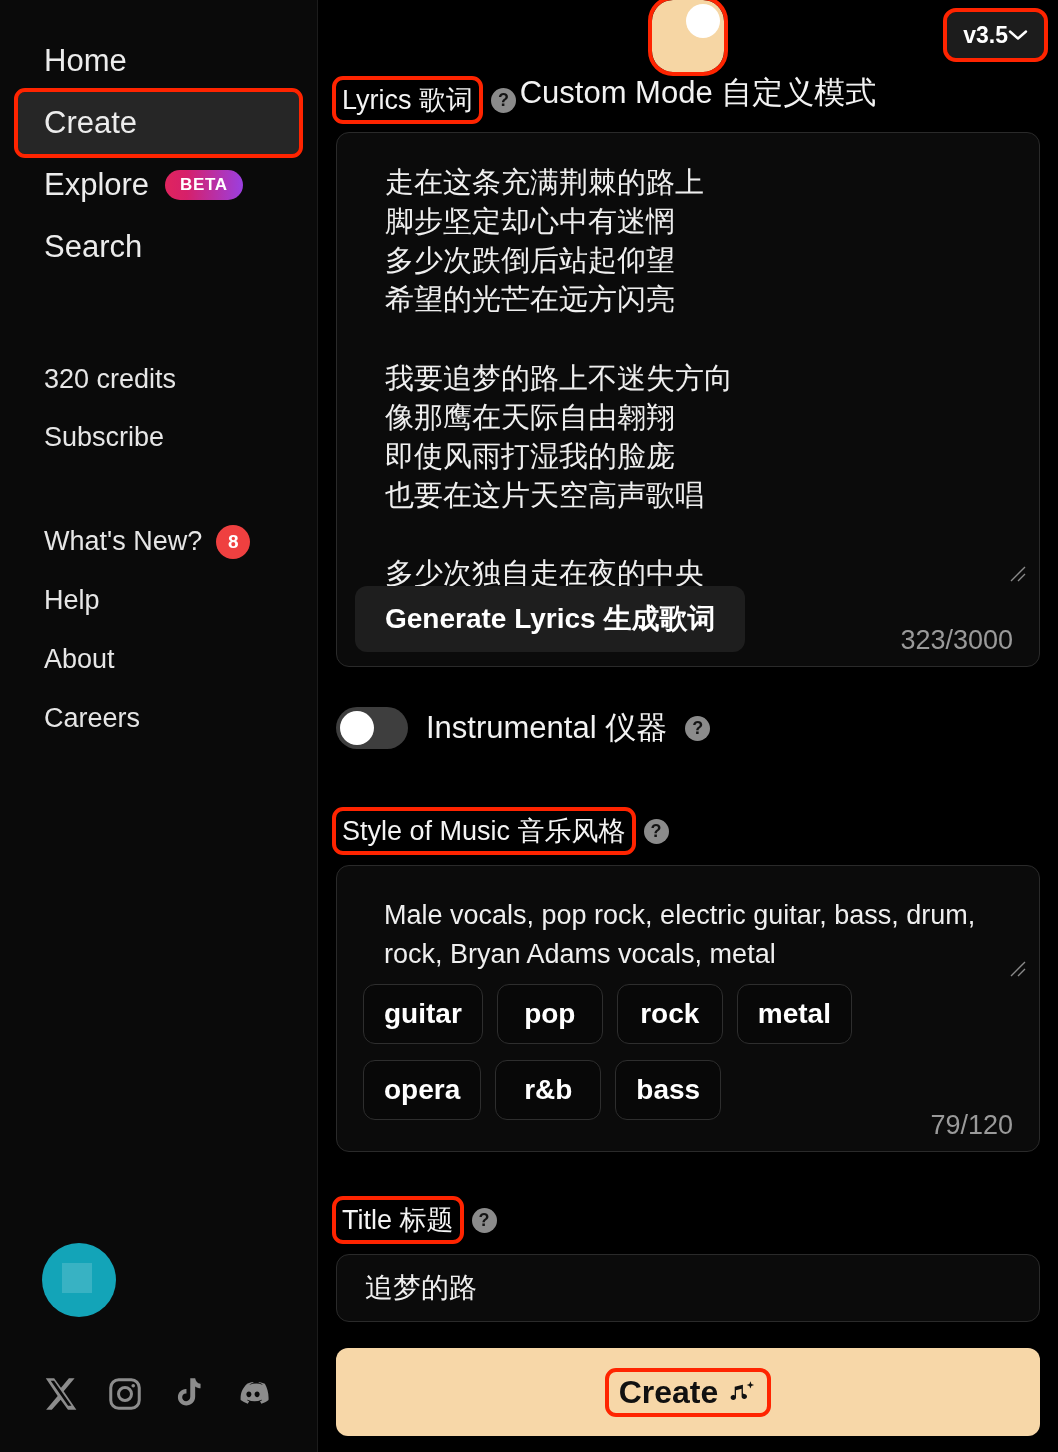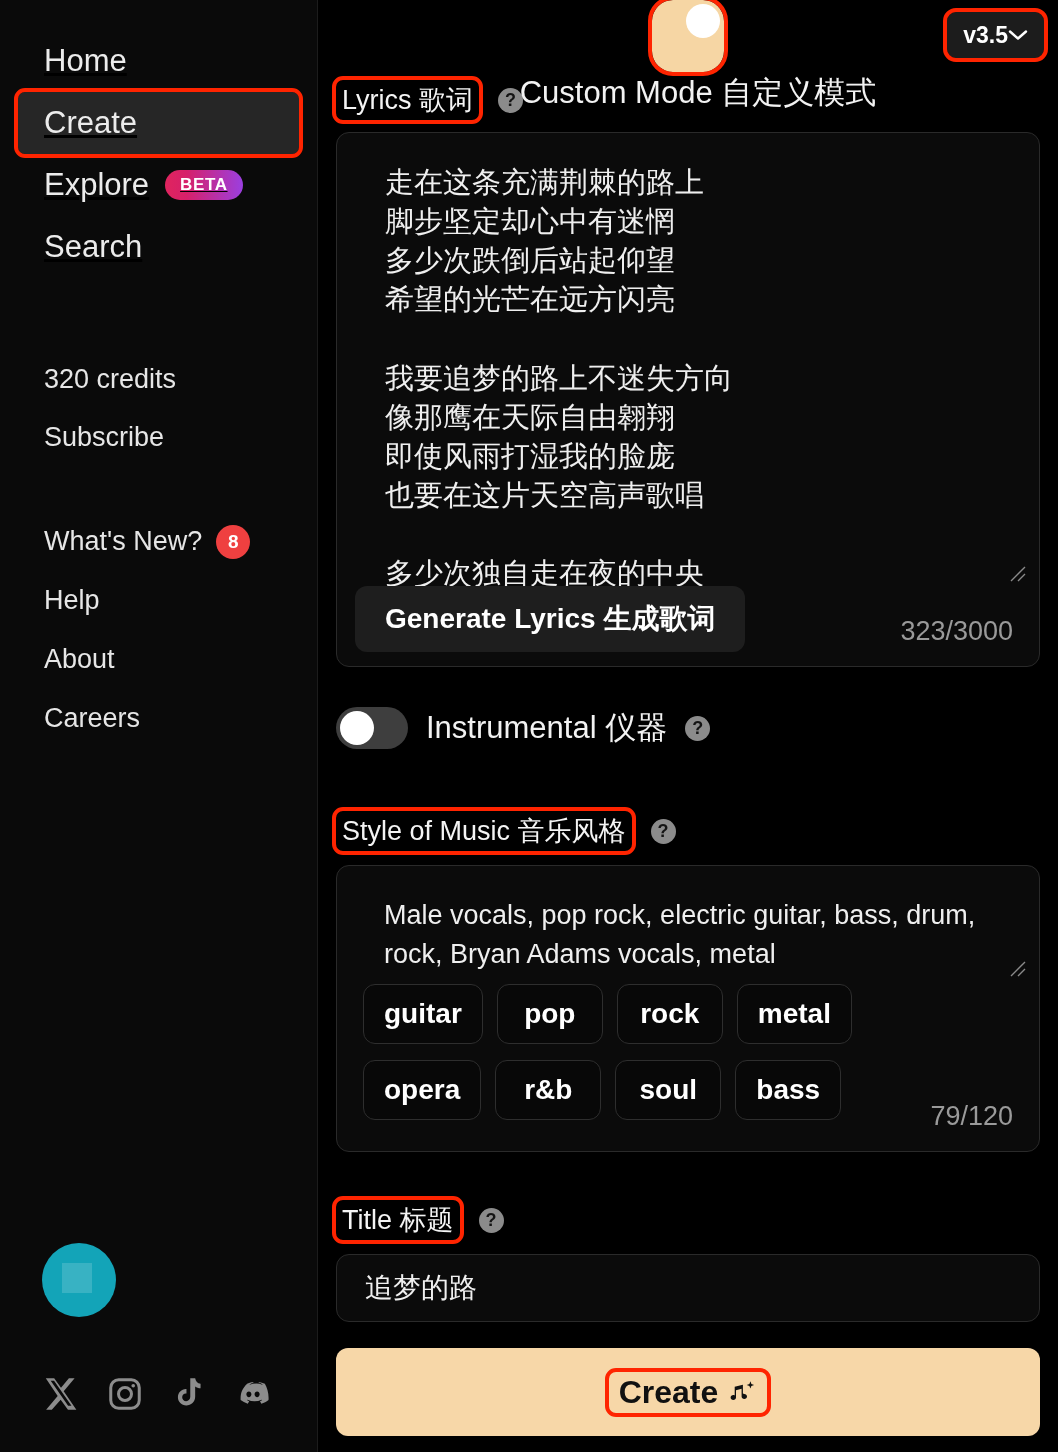--- a/index.html
+++ b/index.html
@@ -36,21 +36,21 @@
   }
   .logo-mark { width: 46px; height: 46px; display: block; }
   .logo-text {
     color: #fff;
     font-size: 43px;
     font-weight: 400;
     letter-spacing: -1px;
     line-height: 1;
   }
 
-  .nav { margin-top: 30px; padding: 0 18px; text-decoration: underline; }
+  .nav { margin-top: 30px; padding: 0 18px; }
   .nav-item {
     height: 62px;
     display: flex;
     align-items: center;
     padding-left: 26px;
     border-radius: 10px;
     color: #ececec;
     font-size: 31px;
     font-weight: 400;
     position: relative;
@@ -194,21 +194,21 @@
   .version-pill .vtext {
     color: #fff;
     font-size: 23px;
     font-weight: 700;
   }
   .chev { width: 20px; height: 12px; display: block; }
 
   .section-label-row {
     display: flex;
     align-items: center;
-    gap: 19px;
+    gap: 12px;
     padding: 0 0 0 18px;
     margin-top: 4px;
     height: 48px;
     text-align: center;
   }
   .section-label {
     color: #f4f4f4;
     font-size: 27px;
     padding: 2px 6px;
     white-space: nowrap;
@@ -265,21 +265,21 @@
     display: flex;
     align-items: center;
     color: #fff;
     font-size: 28px;
     font-weight: 700;
     cursor: pointer;
   }
   .counter {
     position: absolute;
     right: 26px;
-    bottom: 19px;
+    bottom: 10px;
     color: #9a9a9a;
     font-size: 27px;
   }
 
   .instrumental-row {
     display: flex;
     align-items: center;
     gap: 0;
     padding-left: 18px;
     margin-top: 34px;
@@ -486,21 +486,20 @@
           <path d="M18 4 4 18M18 11 11 18"></path>
         </svg>
       </span>
       <div class="tags">
         <div class="tag">guitar</div>
         <div class="tag">pop</div>
         <div class="tag">rock</div>
         <div class="tag">metal</div>
         <div class="tag">opera</div>
         <div class="tag">r&amp;b</div>
-        <div class="tag">soul</div>
         <div class="tag">bass</div>
       </div>
       <div class="counter">79/120</div>
     </div>
 
     <div class="section-label-row" style="margin-top:44px">
       <span class="section-label redbox">Title 标题</span>
       <span class="help-ic">?</span>
     </div>
 

